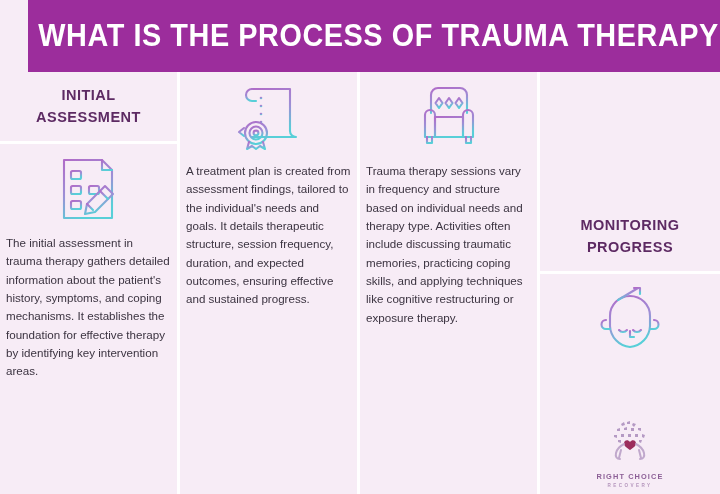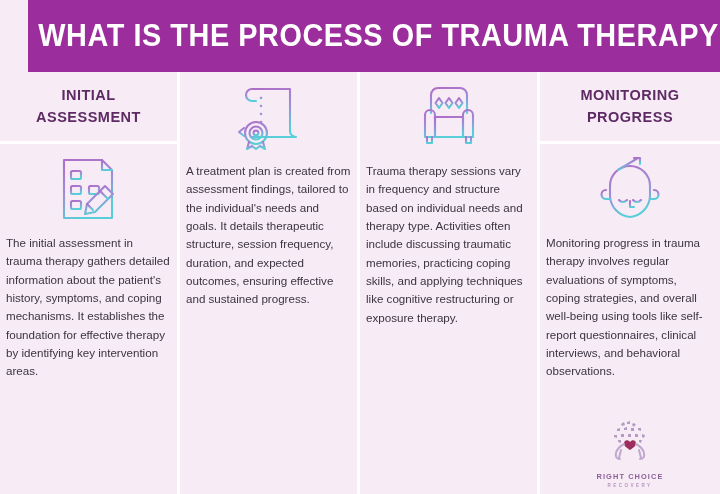--- a/index.html
+++ b/index.html
@@ -279,23 +279,20 @@
             <path d="M31 26 v-13"></path>
             <path d="M38 26 v-18"></path>
             <path d="M22 14 l10 -6 10 -6"></path>
             <path d="M38 2 h6 v6"></path>
             <path d="M23 44 a5 5 0 0 0 8 0"></path>
             <path d="M37 44 a5 5 0 0 0 8 0"></path>
             <path d="M34 45 v6 h4"></path>
           </g>
         </svg>
       </div>
-      <div class="col-body">
-        <div class="col-body-text">Monitoring progress in trauma therapy involves regular evaluations of symptoms, coping strategies, and overall well-being using tools like self-report questionnaires, clinical interviews, and behavioral observations.</div>
-      </div>
 
       <div class="logo-wrap">
         <svg class="logo-mark" width="52" height="40" viewBox="0 0 52 40">
           <g fill="#b59ac4">
             <path d="M17 4 l3 -2 1 3 -3 1 z"></path>
             <path d="M23 2 l3 -1 0 3 -3 0 z"></path>
             <path d="M29 3 l3 1 -2 3 -2 -2 z"></path>
             <path d="M13 9 l3 -1 0 3 -3 0 z"></path>
             <path d="M34 8 l3 0 0 3 -3 -1 z"></path>
             <path d="M20 8 l3 -1 0 3 -3 0 z"></path>

